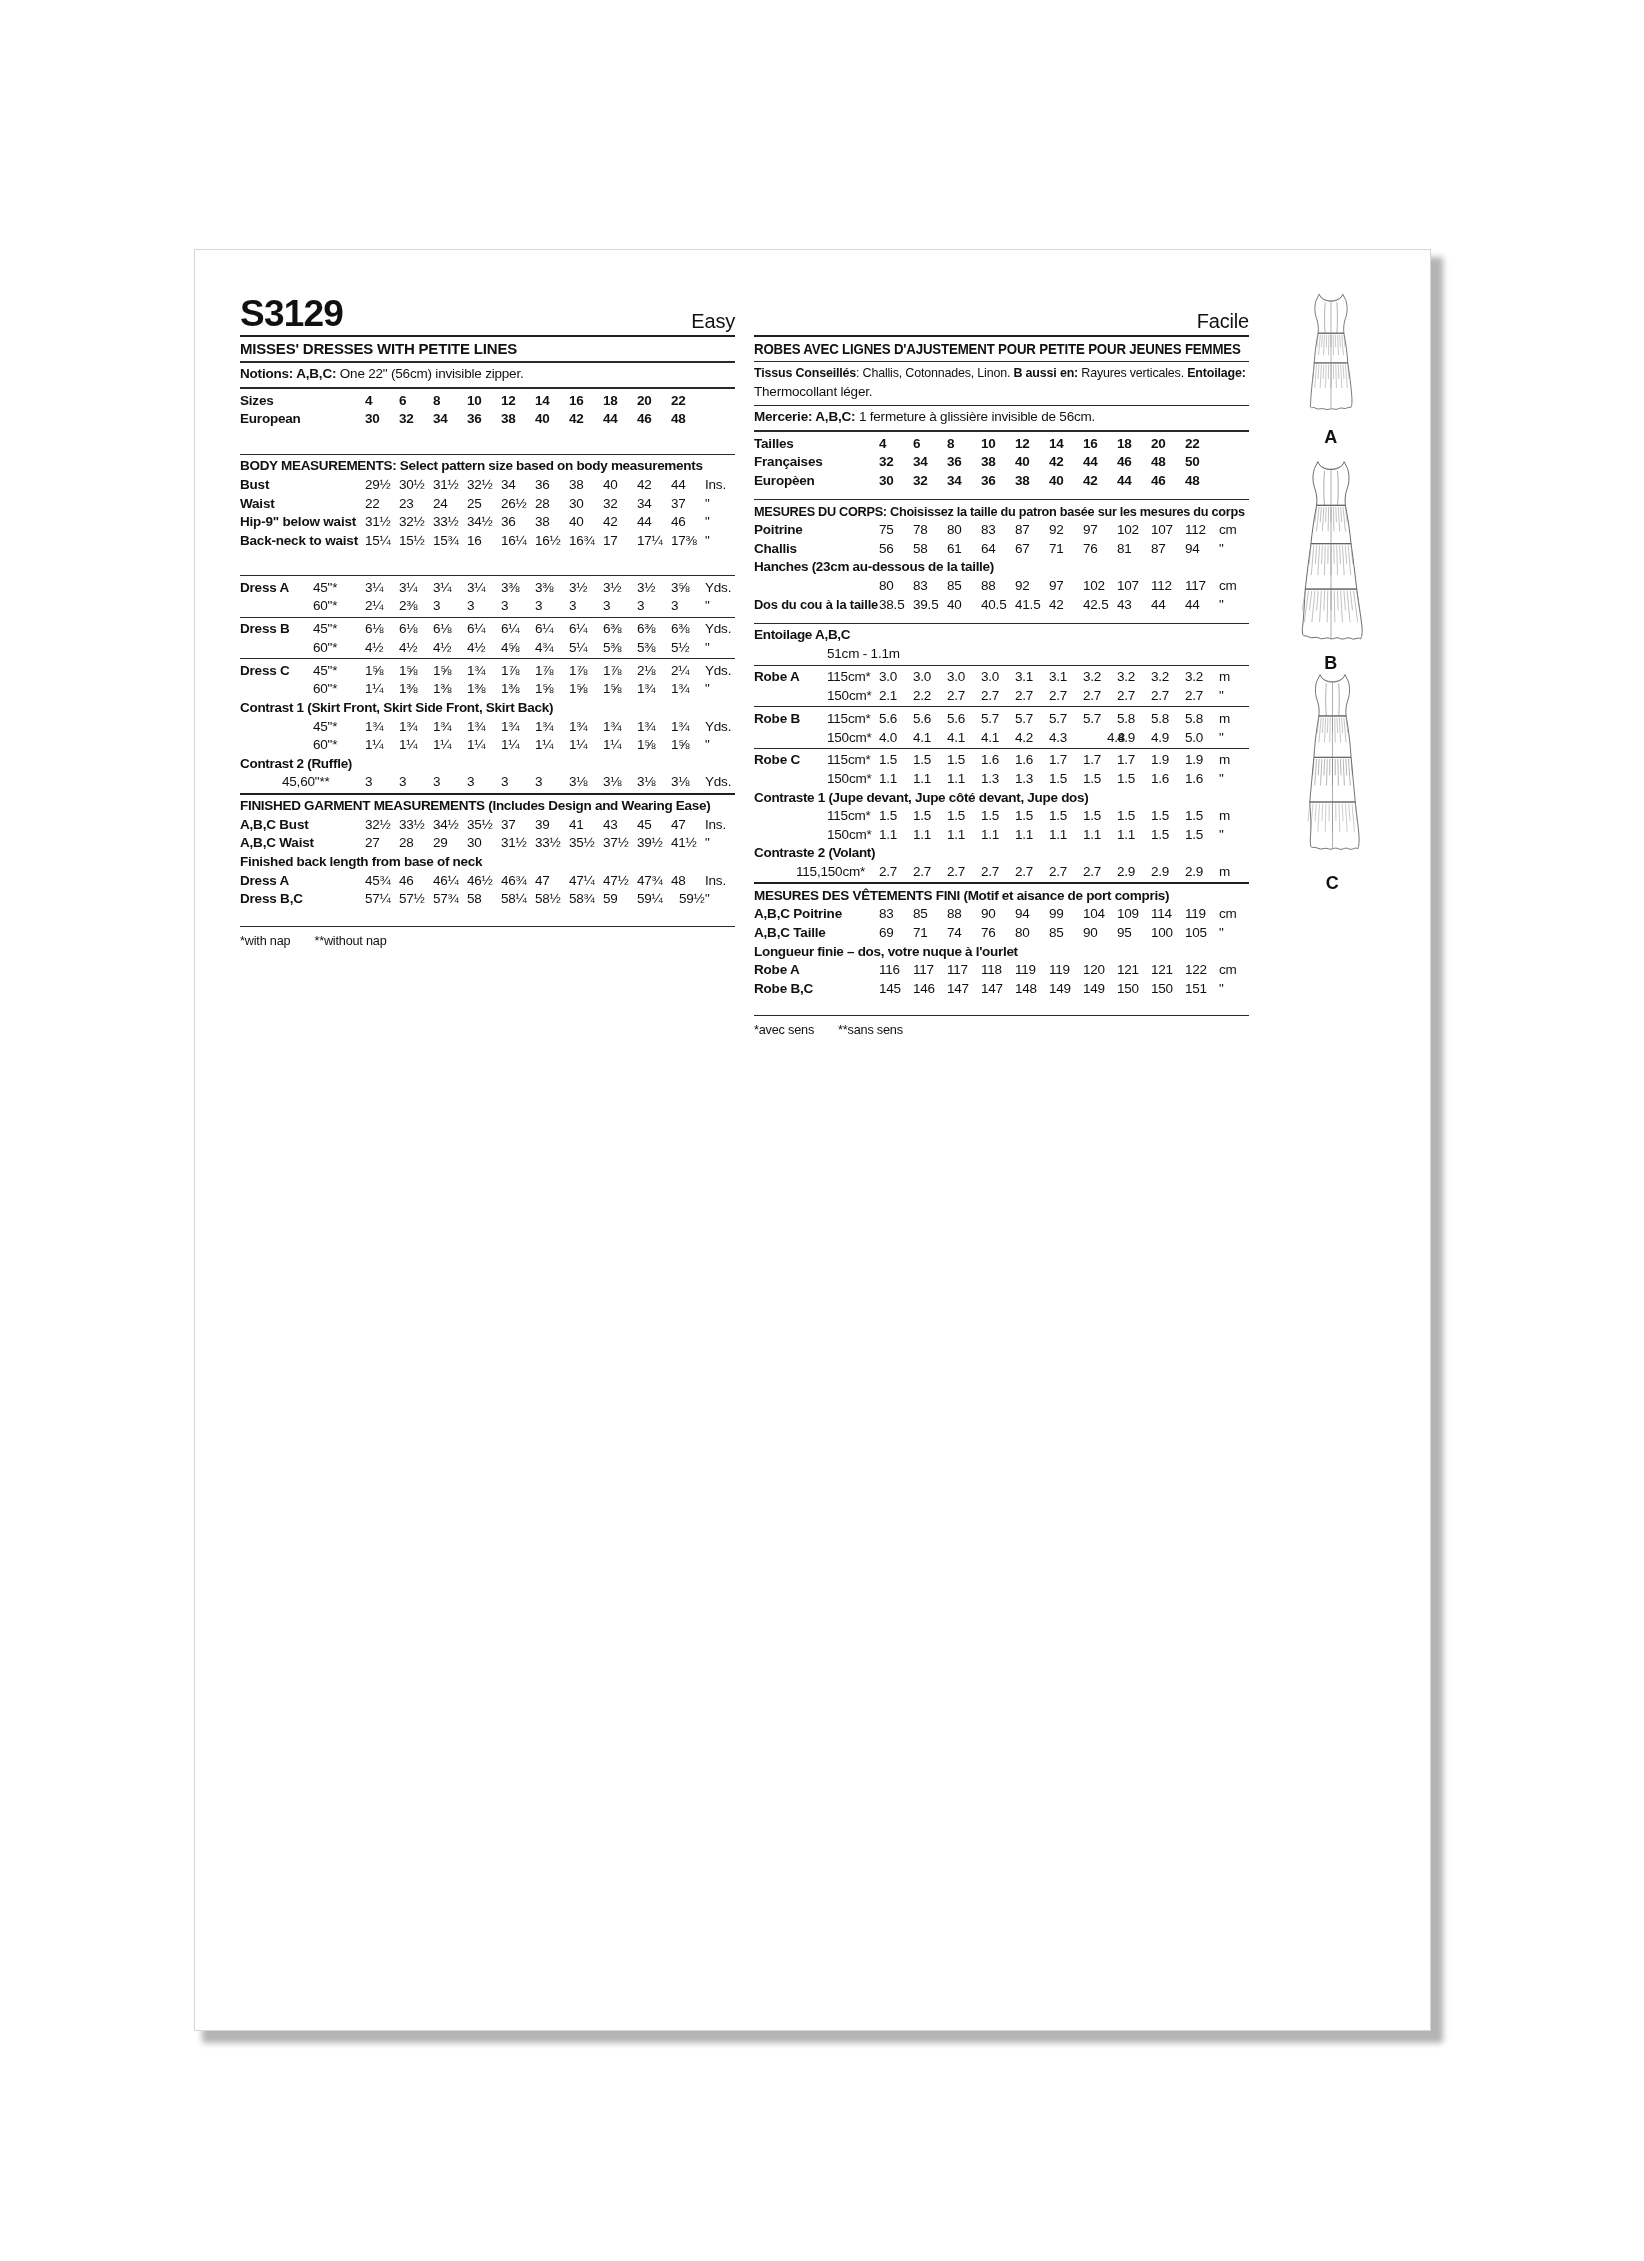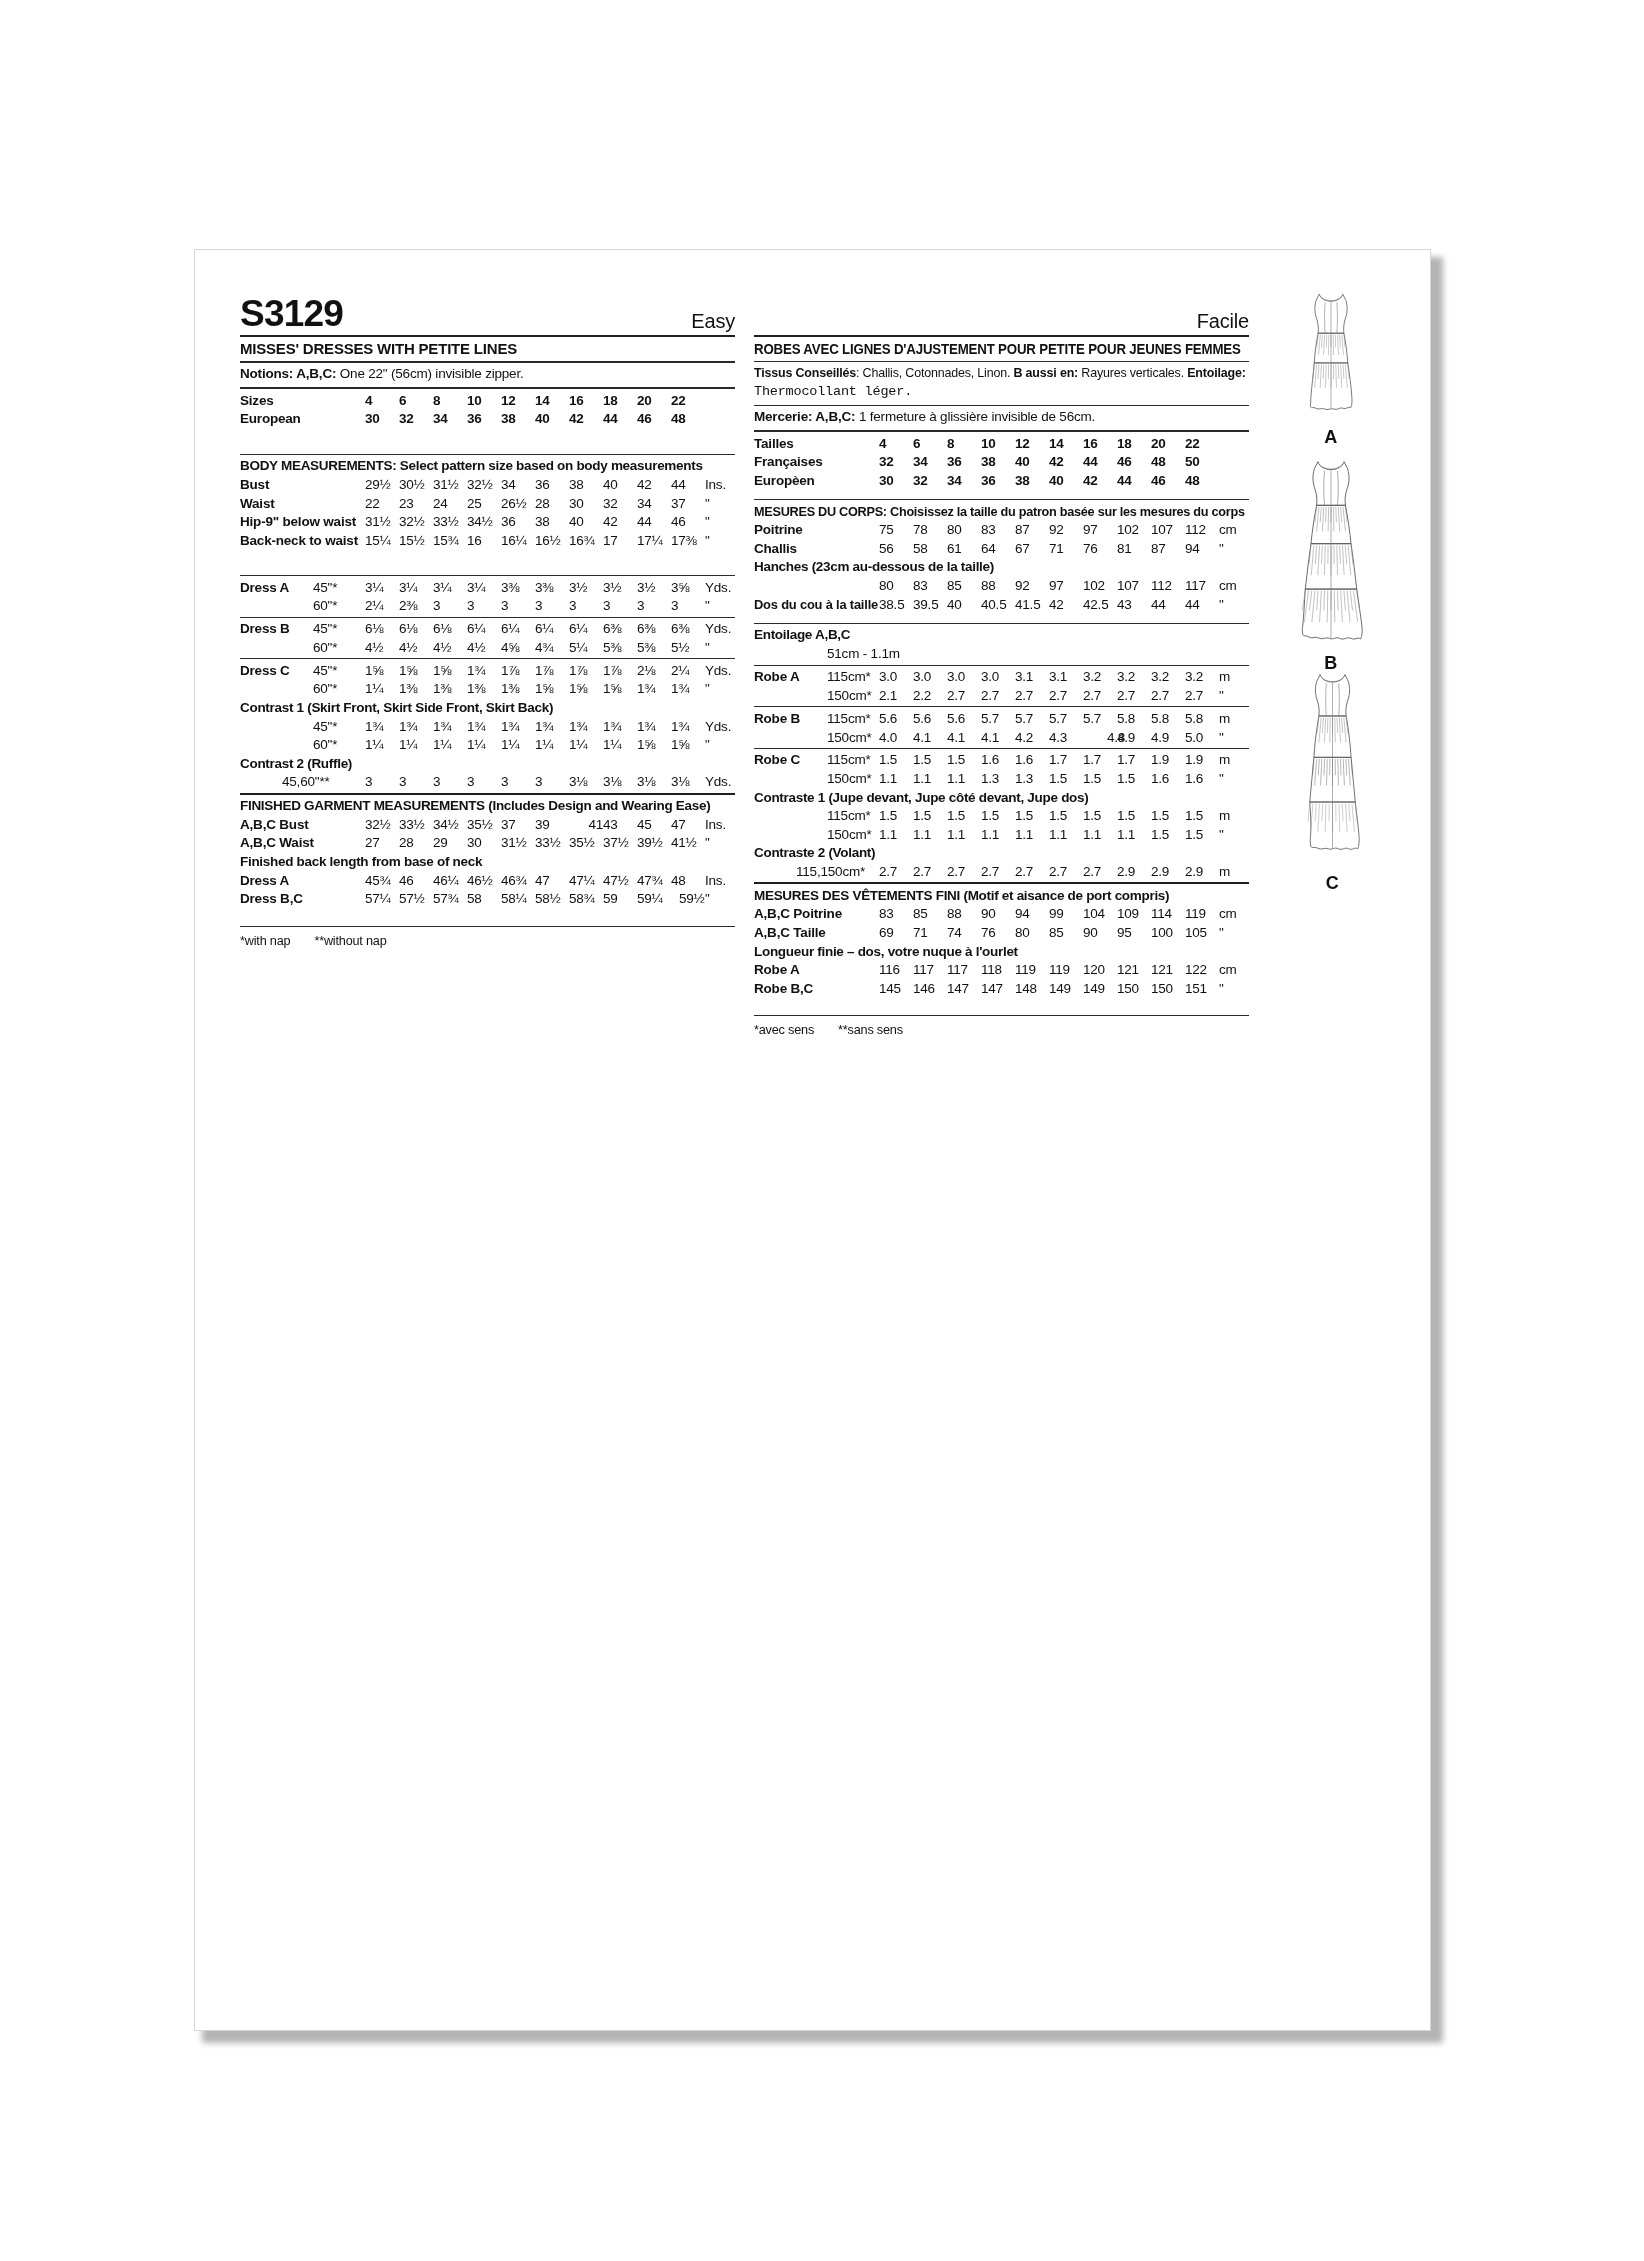--- a/index.html
+++ b/index.html
@@ -292,21 +292,21 @@
         <div class="sec rt-thick k-fin">
           <div class="thead"><span class="fitw">FINISHED GARMENT MEASUREMENTS (Includes Design and Wearing Ease)</span></div>
           <div class="trow">
             <span class="cell lab fitc">A,B,C Bust</span>
             <span class="cell " style="grid-column: 3 / 4;">32½</span>
             <span class="cell " style="grid-column: 4 / 5;">33½</span>
             <span class="cell " style="grid-column: 5 / 6;">34½</span>
             <span class="cell " style="grid-column: 6 / 7;">35½</span>
             <span class="cell " style="grid-column: 7 / 8;">37</span>
             <span class="cell " style="grid-column: 8 / 9;">39</span>
-            <span class="cell " style="grid-column: 9 / 10; text-align: right;">41</span>
+            <span class="cell " style="grid-column: 9 / 10;">41</span>
             <span class="cell " style="grid-column: 10 / 11;">43</span>
             <span class="cell " style="grid-column: 11 / 12;">45</span>
             <span class="cell " style="grid-column: 12 / 13;">47</span>
             <span class="cell unit">Ins.</span>
           </div>
           <div class="trow">
             <span class="cell lab fitc">A,B,C Waist</span>
             <span class="cell " style="grid-column: 3 / 4;">27</span>
             <span class="cell " style="grid-column: 4 / 5;">28</span>
             <span class="cell " style="grid-column: 5 / 6;">29</span>
@@ -356,21 +356,21 @@
   <div class="col col-right">
     <div class="hdr">
       <span class="code"></span>
       <span class="difficulty">Facile</span>
     </div>
     <div class="rule-a"></div>
     <div class="title"><span class="fitw" style="transform: scaleX(0.885196);">ROBES AVEC LIGNES D'AJUSTEMENT POUR PETITE POUR JEUNES FEMMES</span></div>
     <div class="rule-b"></div>
     <div class="para">
         <div style="height: 18.6px;"><span class="pline fitw" style="transform: scaleX(0.92429);"><b>Tissus Conseillés</b><span>: Challis, Cotonnades, Linon. </span><b>B aussi en:</b><span> Rayures verticales. </span><b>Entoilage:</b></span></div>
-        <div style="height: 18.6px; font-family: Liberation Mono, monospace;"><span class="pline fitw"><span>Thermocollant léger.</span></span></div>
+        <div style="height: 18.6px;"><span class="pline fitw"><span>Thermocollant léger.</span></span></div>
       </div>
     <div class="rule-b"></div>
     <div class="para">
         <div style="height: 18.6px;"><span class="pline fitw"><b>Mercerie: A,B,C:</b><span> 1 fermeture à glissière invisible de 56cm.</span></span></div>
       </div>
     <div class="rule-b"></div>
     <div>
         <div class="sec rt k-szR">
           <div class="trow">
             <span class="cell lab fitc">Tailles</span>

